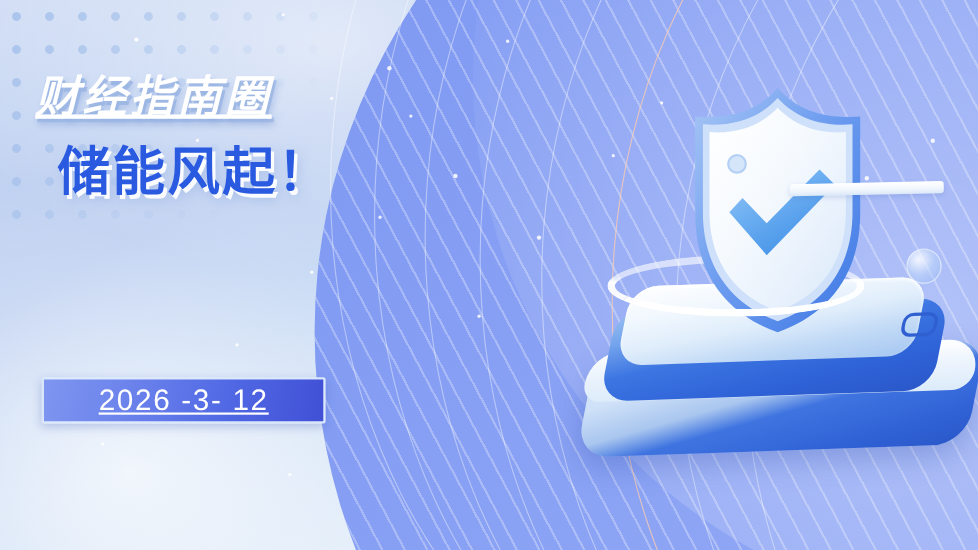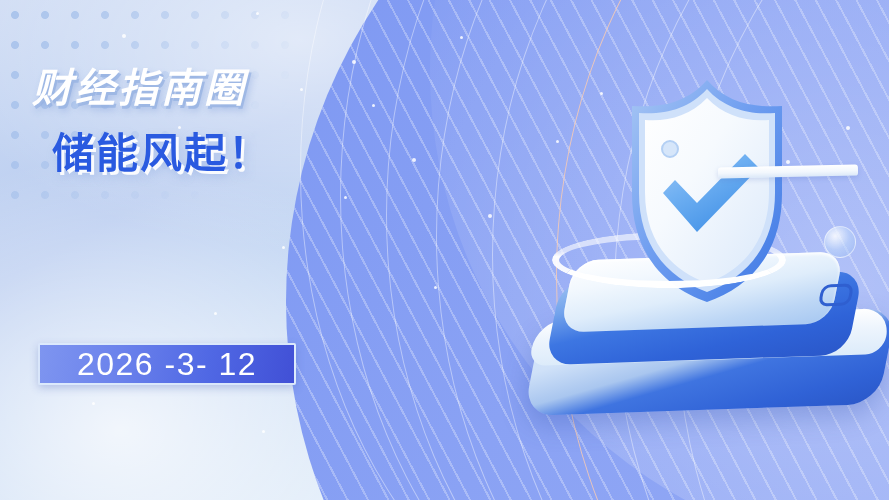--- a/index.html
+++ b/index.html
@@ -249,28 +249,29 @@
     top: 56px;
     font-size: 40px;
     font-weight: 700;
     font-style: italic;
     letter-spacing: 3px;
     color: #ffffff;
     white-space: nowrap;
     text-shadow:
        2px 3px 0 rgba(150,178,226,0.75),
        3px 5px 7px rgba(110,145,210,0.45);
+    text-decoration: underline;
   }
 
   #headline {
     position: absolute;
     left: 52px;
     top: 130px;
     color: #2a5ae0;
-    font-size: 42px;
+    font-size: 48px;
     font-weight: 700;
     line-height: 1.16;
     letter-spacing: 2px;
     white-space: nowrap;
     text-shadow:
        3px 3px 0 rgba(255,255,255,0.92),
        4px 5px 10px rgba(140,170,225,0.55);
   }
   #headline .line { display: block; }
 
@@ -278,26 +279,27 @@
     position: absolute;
     left: 38px;
     top: 343px;
     width: 258px;
     height: 42px;
     box-sizing: border-box;
     border: 2px solid rgba(226,238,252,0.95);
     border-radius: 2px;
     background: linear-gradient(100deg, #7e95f0 0%, #6c83ec 30%, #5068e4 66%, #4150d6 100%);
     color: #ffffff;
-    font-size: 32px;
+    font-size: 27px;
     letter-spacing: 1.5px;
     display: flex;
     align-items: center;
     justify-content: center;
     box-shadow: 0 3px 9px rgba(70,95,185,0.30);
+    text-decoration: underline;
   }
 </style>
 </head>
 <body>
 
 <div id="banner">
 
   <div class="layer glow-top"></div>
 
   <div class="layer swoosh-wrap">

